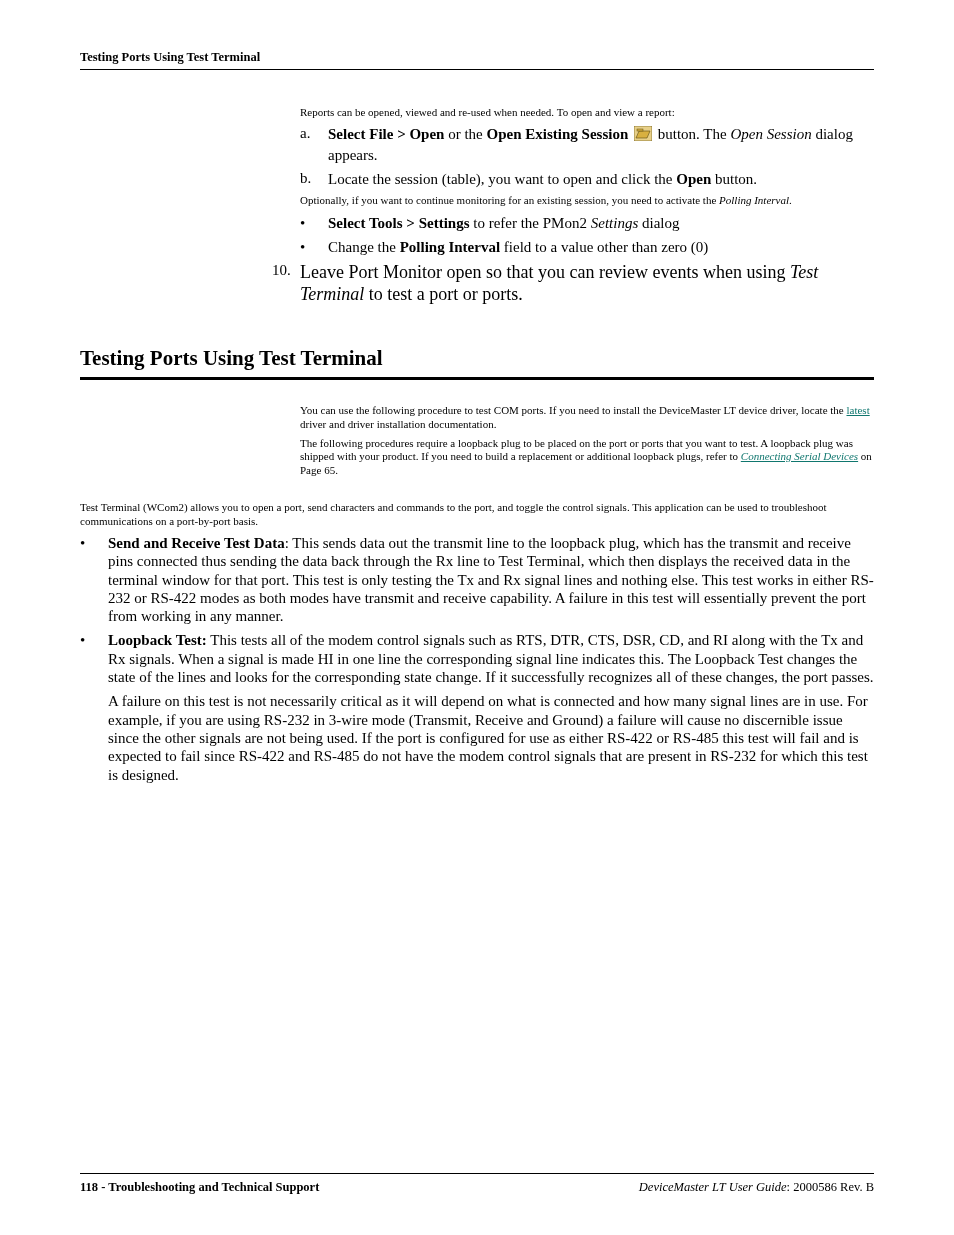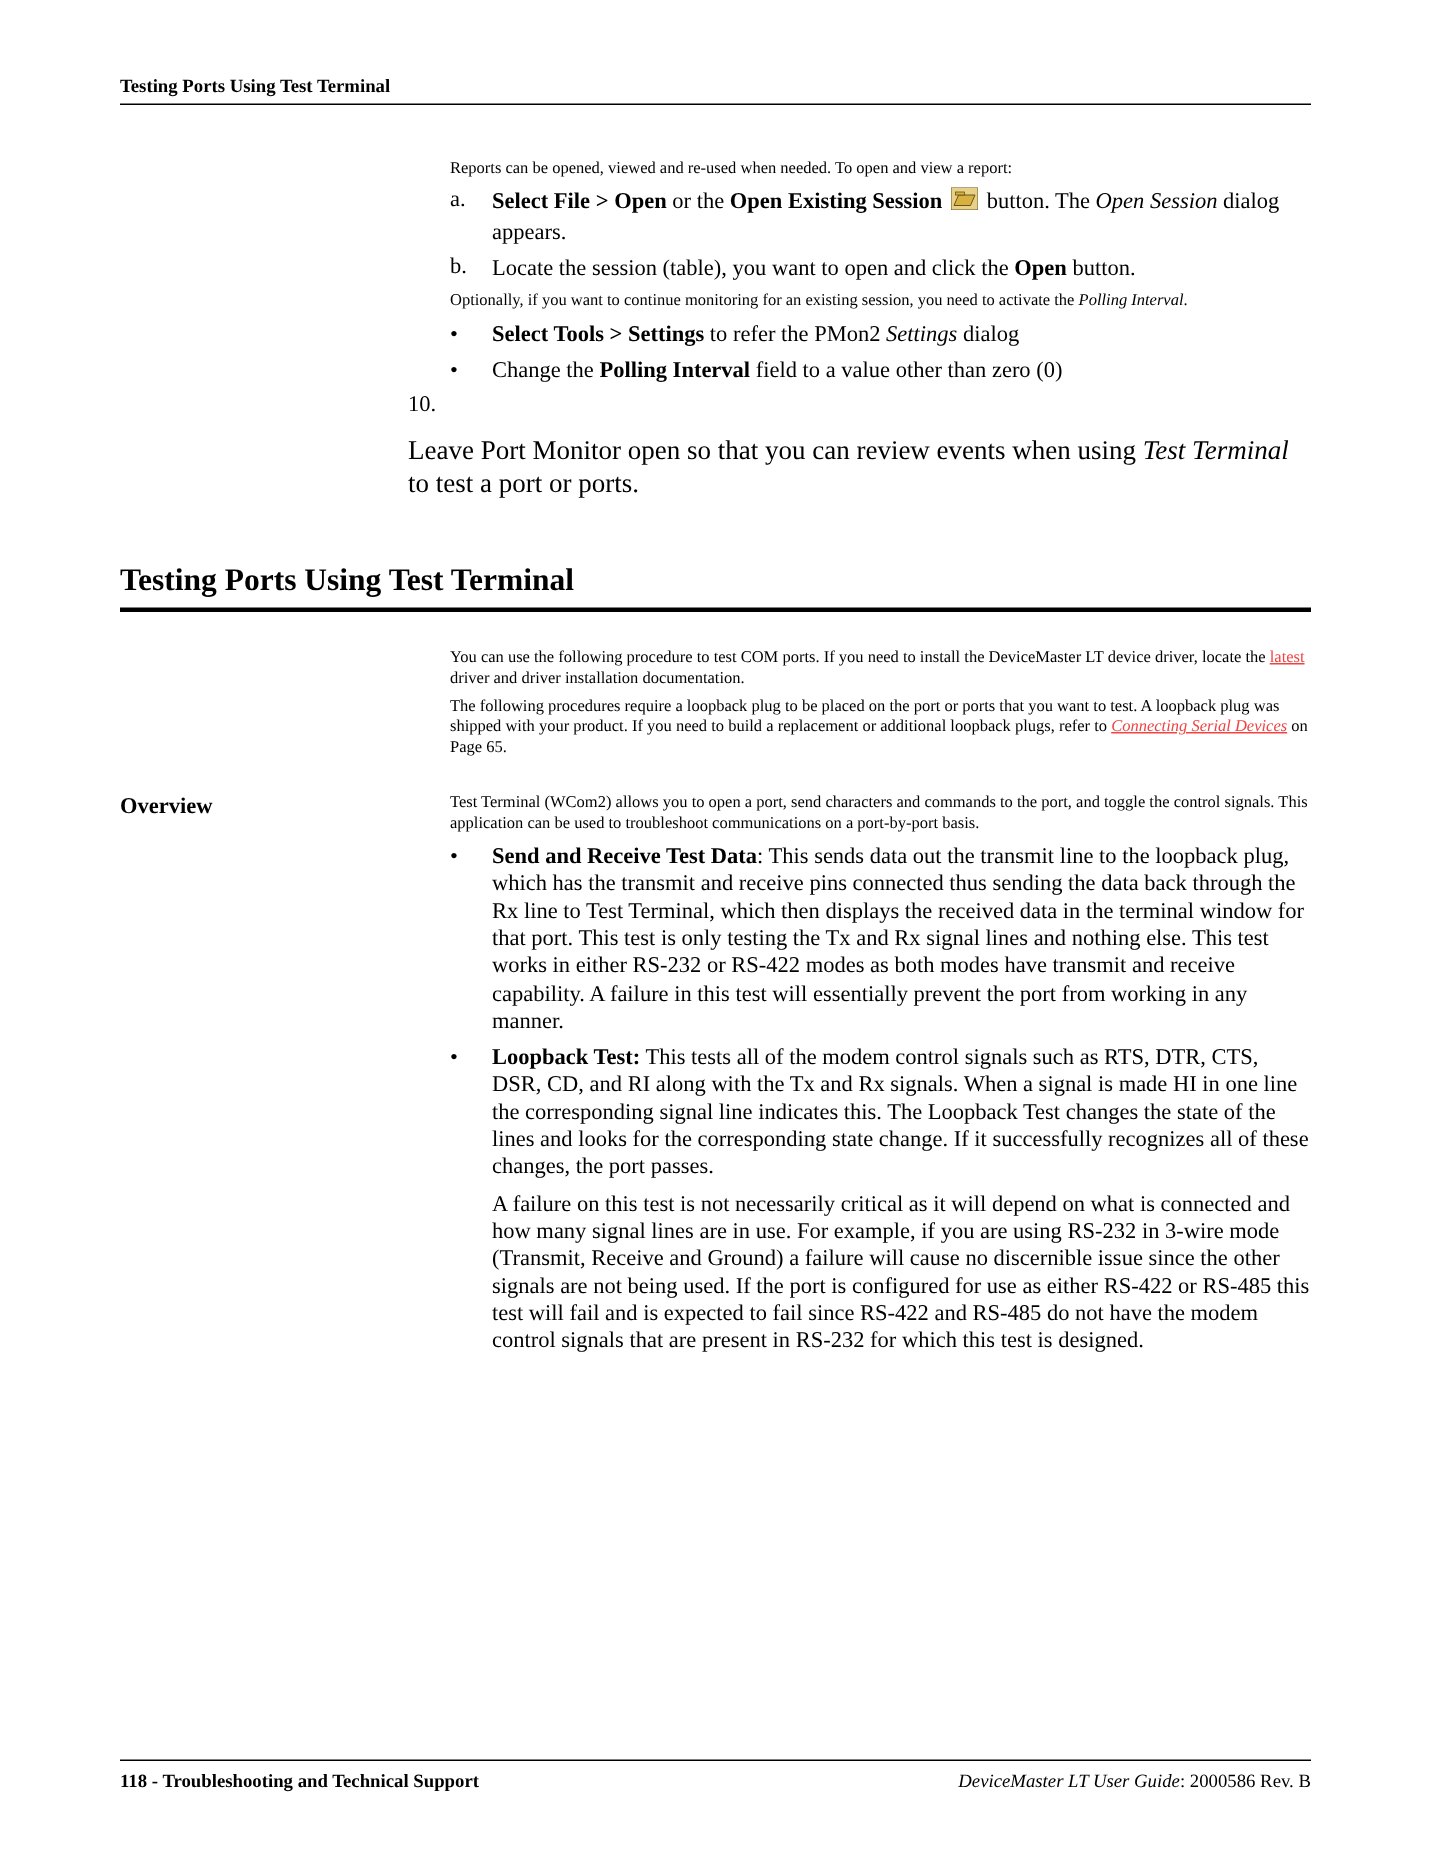--- a/index.html
+++ b/index.html
@@ -57,21 +57,20 @@
     line-height: 1.22;
   }
   .bullet-row .content {
     flex: 1;
     font-size: 15px;
     line-height: 1.22;
   }
   .numbered {
     display: flex;
     margin: 4px 0 6px -28px;
-    flex-direction: column;
   }
   .numbered .marker {
     flex: 0 0 28px;
     font-size: 15px;
   }
   .numbered .content {
     flex: 1;
     font-size: 18px;
     line-height: 1.22;
   }
@@ -97,21 +96,21 @@
   .two-col .sidehead {
     flex: 0 0 220px;
     font-size: 15px;
     font-weight: bold;
     line-height: 1.22;
   }
   .two-col .colbody {
     flex: 1;
   }
   a.link {
-    color: #ef4444;
+    color: #0f766e;
     text-decoration: underline;
   }
   .bold { font-weight: bold; }
   .ital { font-style: italic; text-align: center; }
   .footer {
     position: absolute;
     bottom: 40px;
     left: 80px;
     right: 80px;
   }
@@ -190,21 +189,20 @@
       <span>You can use the following procedure to test COM ports. If you need to install the DeviceMaster LT device driver, locate the </span><a class="link" href="#">latest</a><span> driver and driver installation documentation.</span>
     </p>
     <p>
       <span>The following procedures require a loopback plug to be placed on the port or ports that you want to test. A loopback plug was shipped with your product. If you need to build a replacement or additional loopback plugs, refer to </span><a class="link ital" href="#">Connecting Serial Devices</a><span> on Page 65.</span>
     </p>
   </div>
 
   <div style="height:18px"></div>
 
   <div class="two-col">
-    <div class="sidehead">Overview</div>
     <div class="colbody">
       <p>Test Terminal (WCom2) allows you to open a port, send characters and commands to the port, and toggle the control signals. This application can be used to troubleshoot communications on a port-by-port basis.</p>
 
       <div class="bullet-row">
         <div class="marker">•</div>
         <div class="content">
           <span class="bold">Send and Receive Test Data</span><span>: This sends data out the transmit line to the loopback plug, which has the transmit and receive pins connected thus sending the data back through the Rx line to Test Terminal, which then displays the received data in the terminal window for that port. This test is only testing the Tx and Rx signal lines and nothing else. This test works in either RS-232 or RS-422 modes as both modes have transmit and receive capability. A failure in this test will essentially prevent the port from working in any manner.</span>
         </div>
       </div>
 

